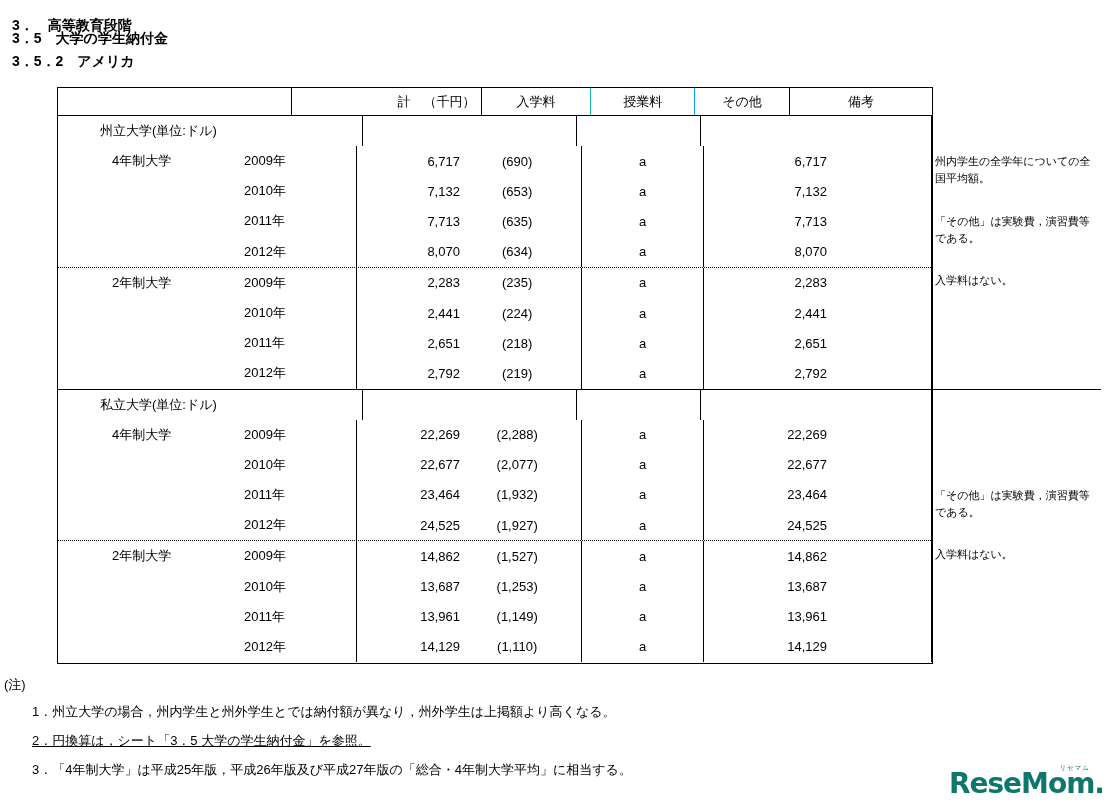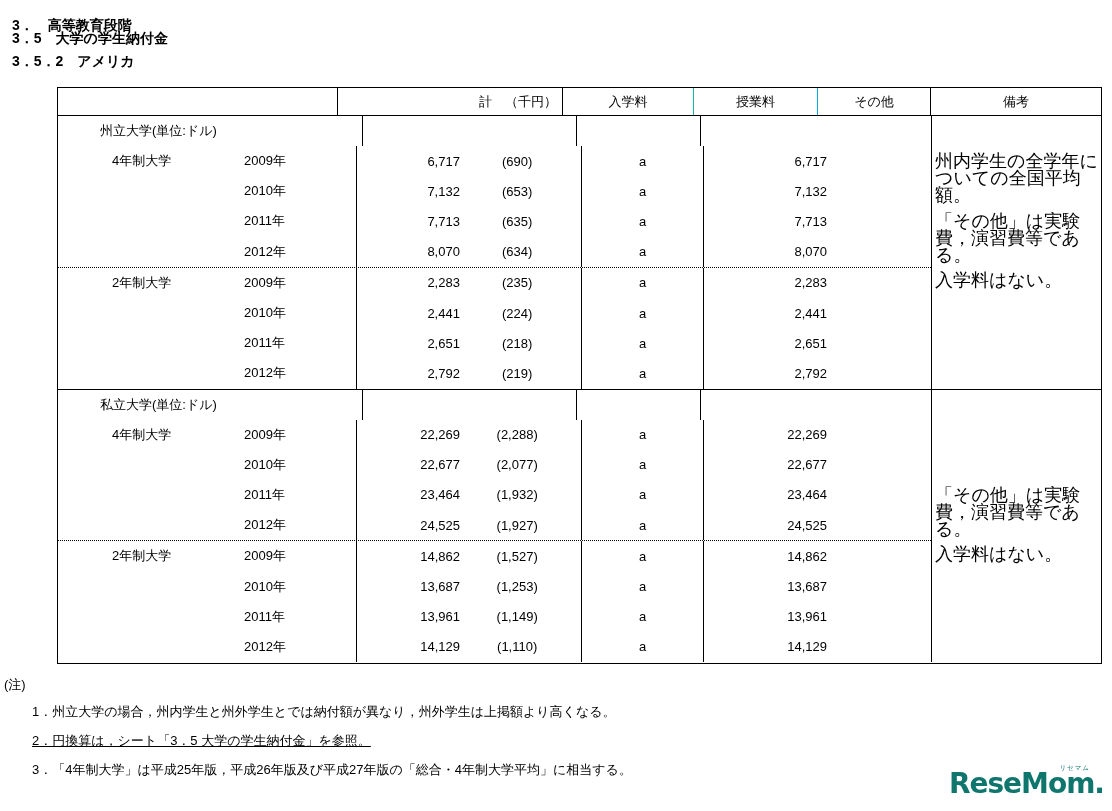--- a/index.html
+++ b/index.html
@@ -8,21 +8,21 @@
     width:1112px; height:811px; position:relative; overflow:hidden;
     font-family:"Liberation Sans","DejaVu Sans",sans-serif; color:#000;
   }
   .canvas { position:absolute; inset:0; background:#fff; }
 
   
   .title { position:absolute; left:12px; font-size:14px; font-weight:bold; white-space:pre; }
   #title1 { top:7px;margin-top:10px; } #title2 { top:30px; } #title3 { top:53px; }
 
   
-  .table { position:absolute; left:57px; top:87px; width:1045px; height:577px; border:1px solid #000; }
+  .table { position:absolute; left:57px; top:87px; width:876px; height:577px; border:1px solid #000; }
 
   .header-row { display:flex; height:28px; border-bottom:1px solid #000; }
   .h { height:100%; display:flex; align-items:center; font-size:13px; white-space:pre; }
   .h.ha  { width:280px; border-right:1px solid #000; }
   .h.hb  { width:225px; border-right:1px solid #000; justify-content:flex-end; padding-right:5px; }
   .h.hc  { width:131px; border-right:1px solid #14b8a6; justify-content:center; }
   .h.hd1 { width:124px; border-right:1px solid #0ea5e9; justify-content:center; }
   .h.hd2 { width:113px; border-right:1px solid #000; justify-content:center; }
   .h.he  { width:170px; justify-content:center; }
 
@@ -42,21 +42,21 @@
   .cell.cc { width:131px; border-right:1px solid #000; justify-content:center; }
   .cell.cd { width:237px; justify-content:flex-end; padding-right:104px; }
 
   .sec-label { position:absolute; left:2px;  top:50%; transform:translateY(-50%); white-space:nowrap; }
   .grp-label { position:absolute; left:14px; top:50%; transform:translateY(-50%); white-space:nowrap; }
   .year      { position:absolute; left:146px;top:50%; transform:translateY(-50%); white-space:nowrap; }
   .amt   { width:103px; text-align:right; }
   .paren { width:115px; text-align:center; }
 
   .remarks-cell { position:absolute; left:873px; top:0; bottom:0; width:170px;
-                  border-left:1px solid #000; font-size:18px; line-height:17px; }
+                  border-left:1px solid #000; font-size:11px; line-height:17px; }
   .rm { position:absolute; left:3px; right:1px; }
   .rm-0 { top:37px; } .rm-1 { top:97px; } .rm-2 { top:156px; }
 
   
   .note-label { position:absolute; left:4px;  top:676px; font-size:13px; }
   .note { position:absolute; left:32px; font-size:13px; white-space:pre; }
   #note1 { top:703px; } #note2 { top:732px; text-decoration:underline;text-align:center; } #note3 { top:761px; }
 
   
   .watermark { position:absolute; right:8px; top:763px; color:#8a8a8a; }

